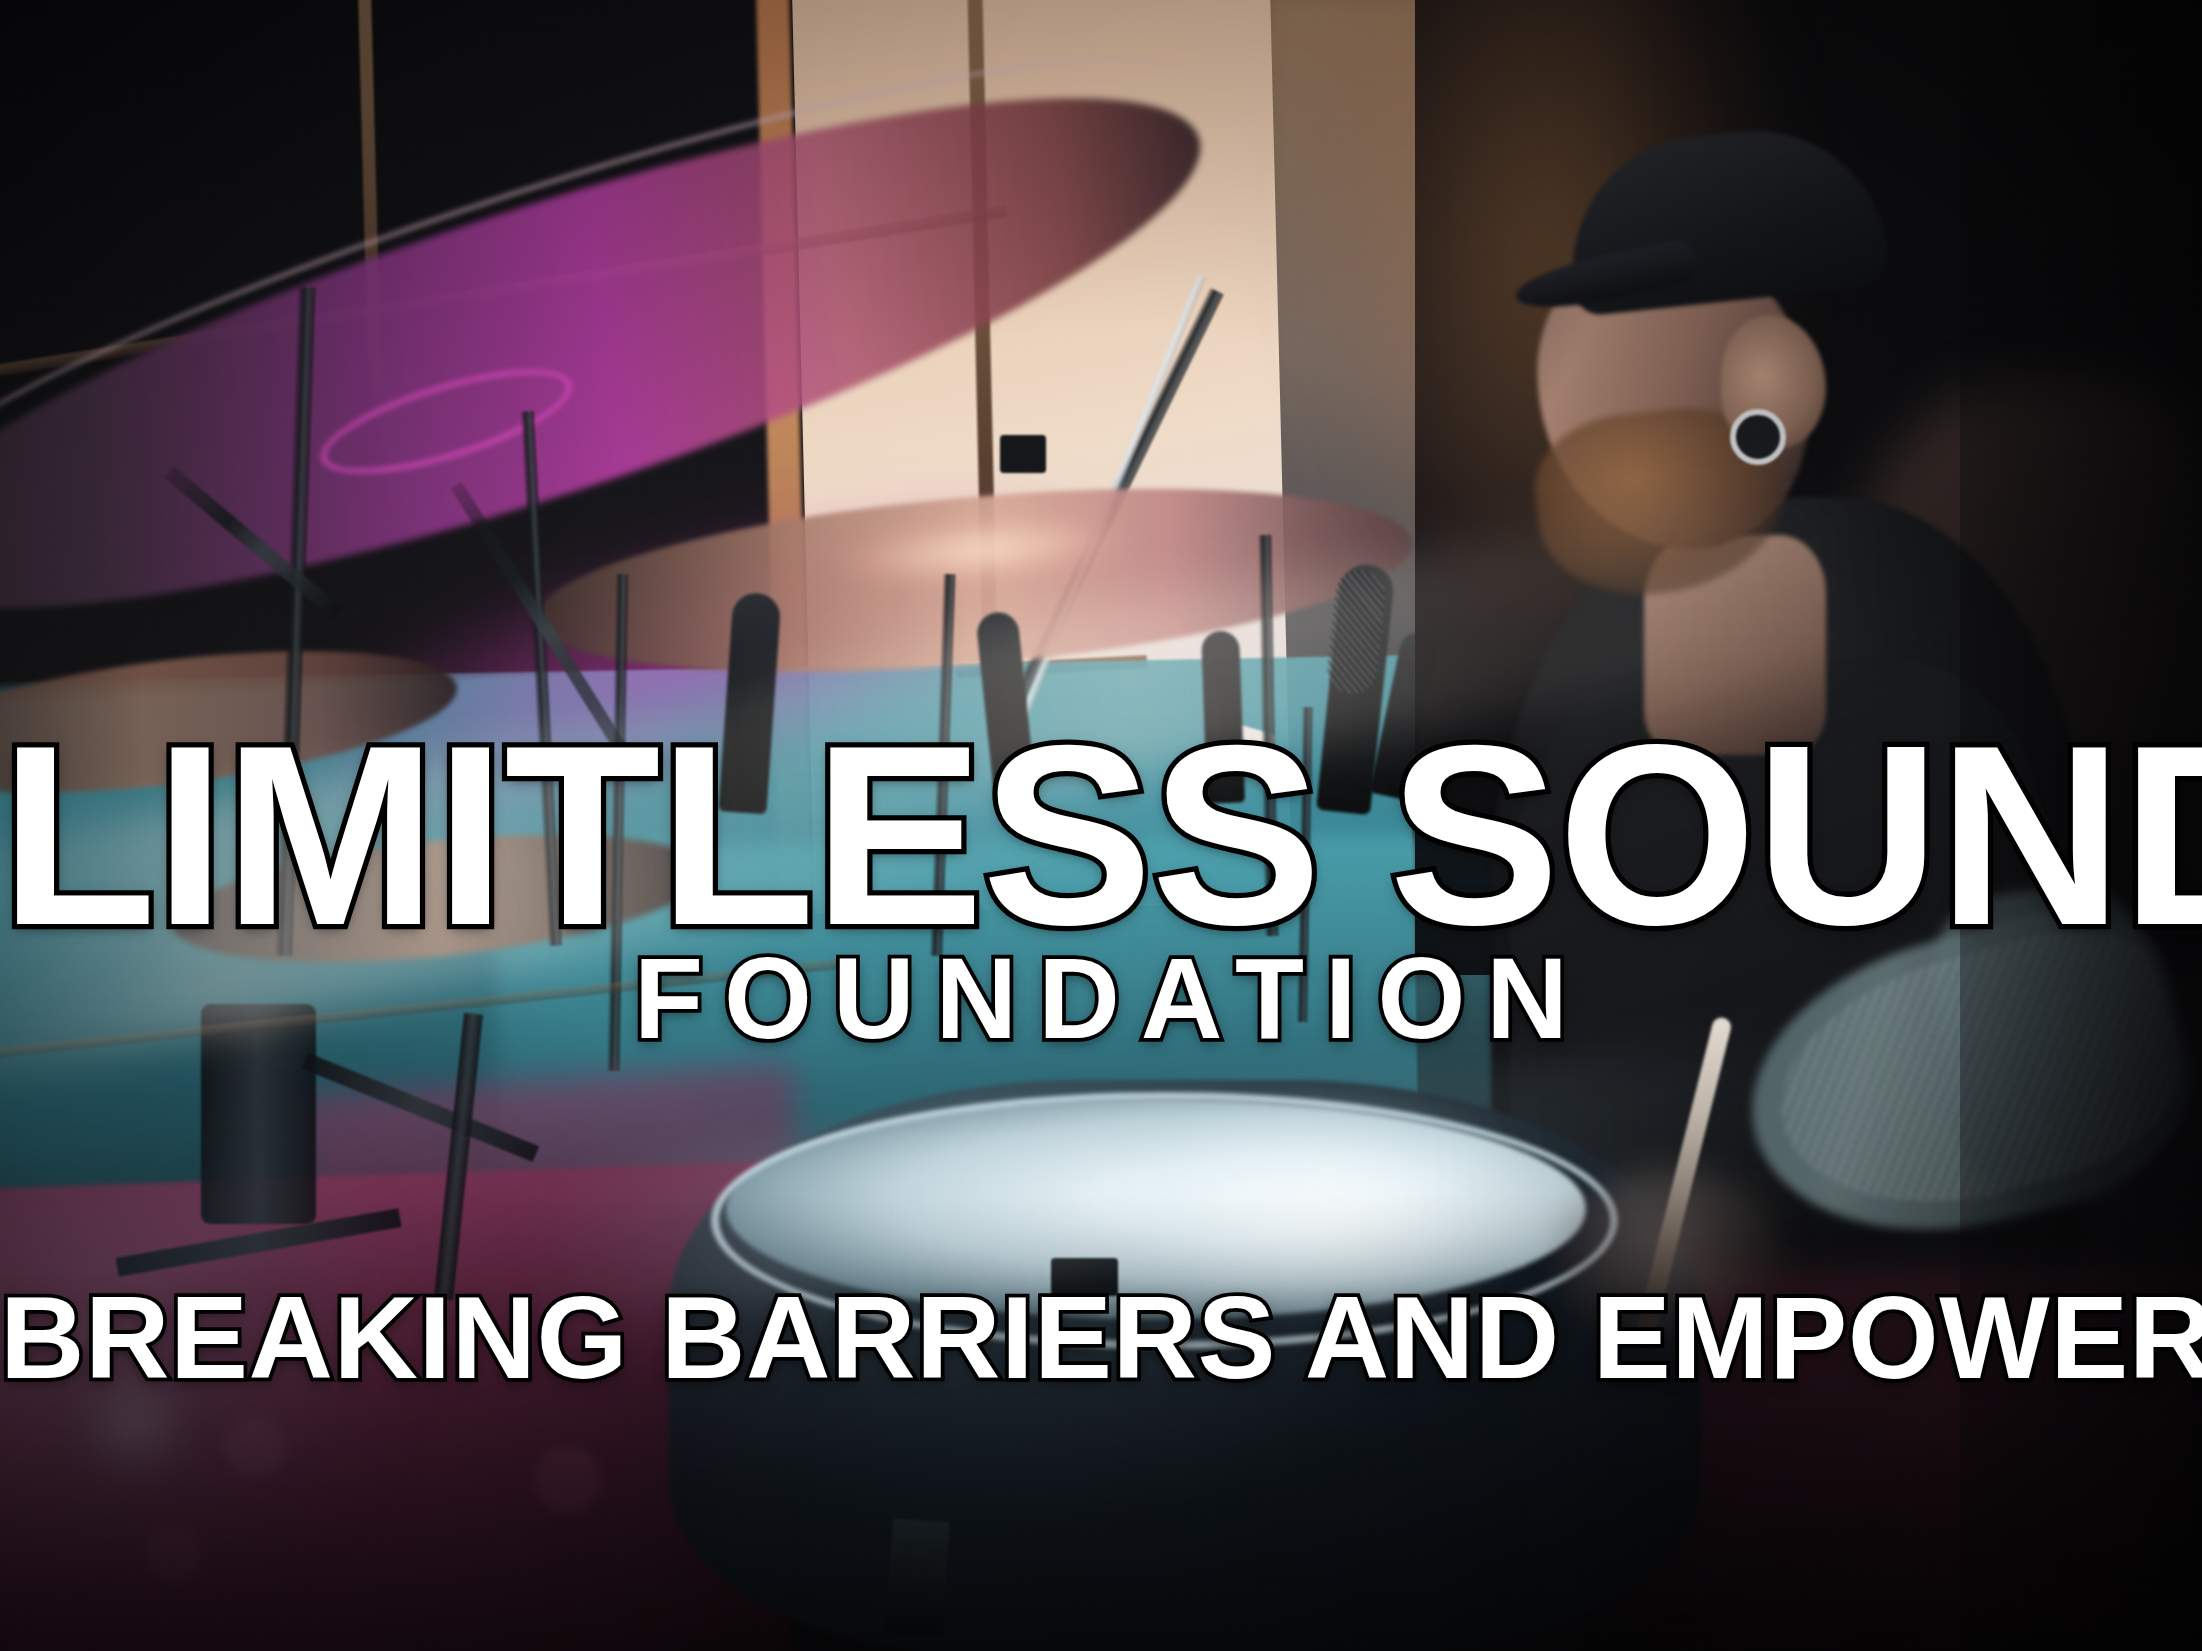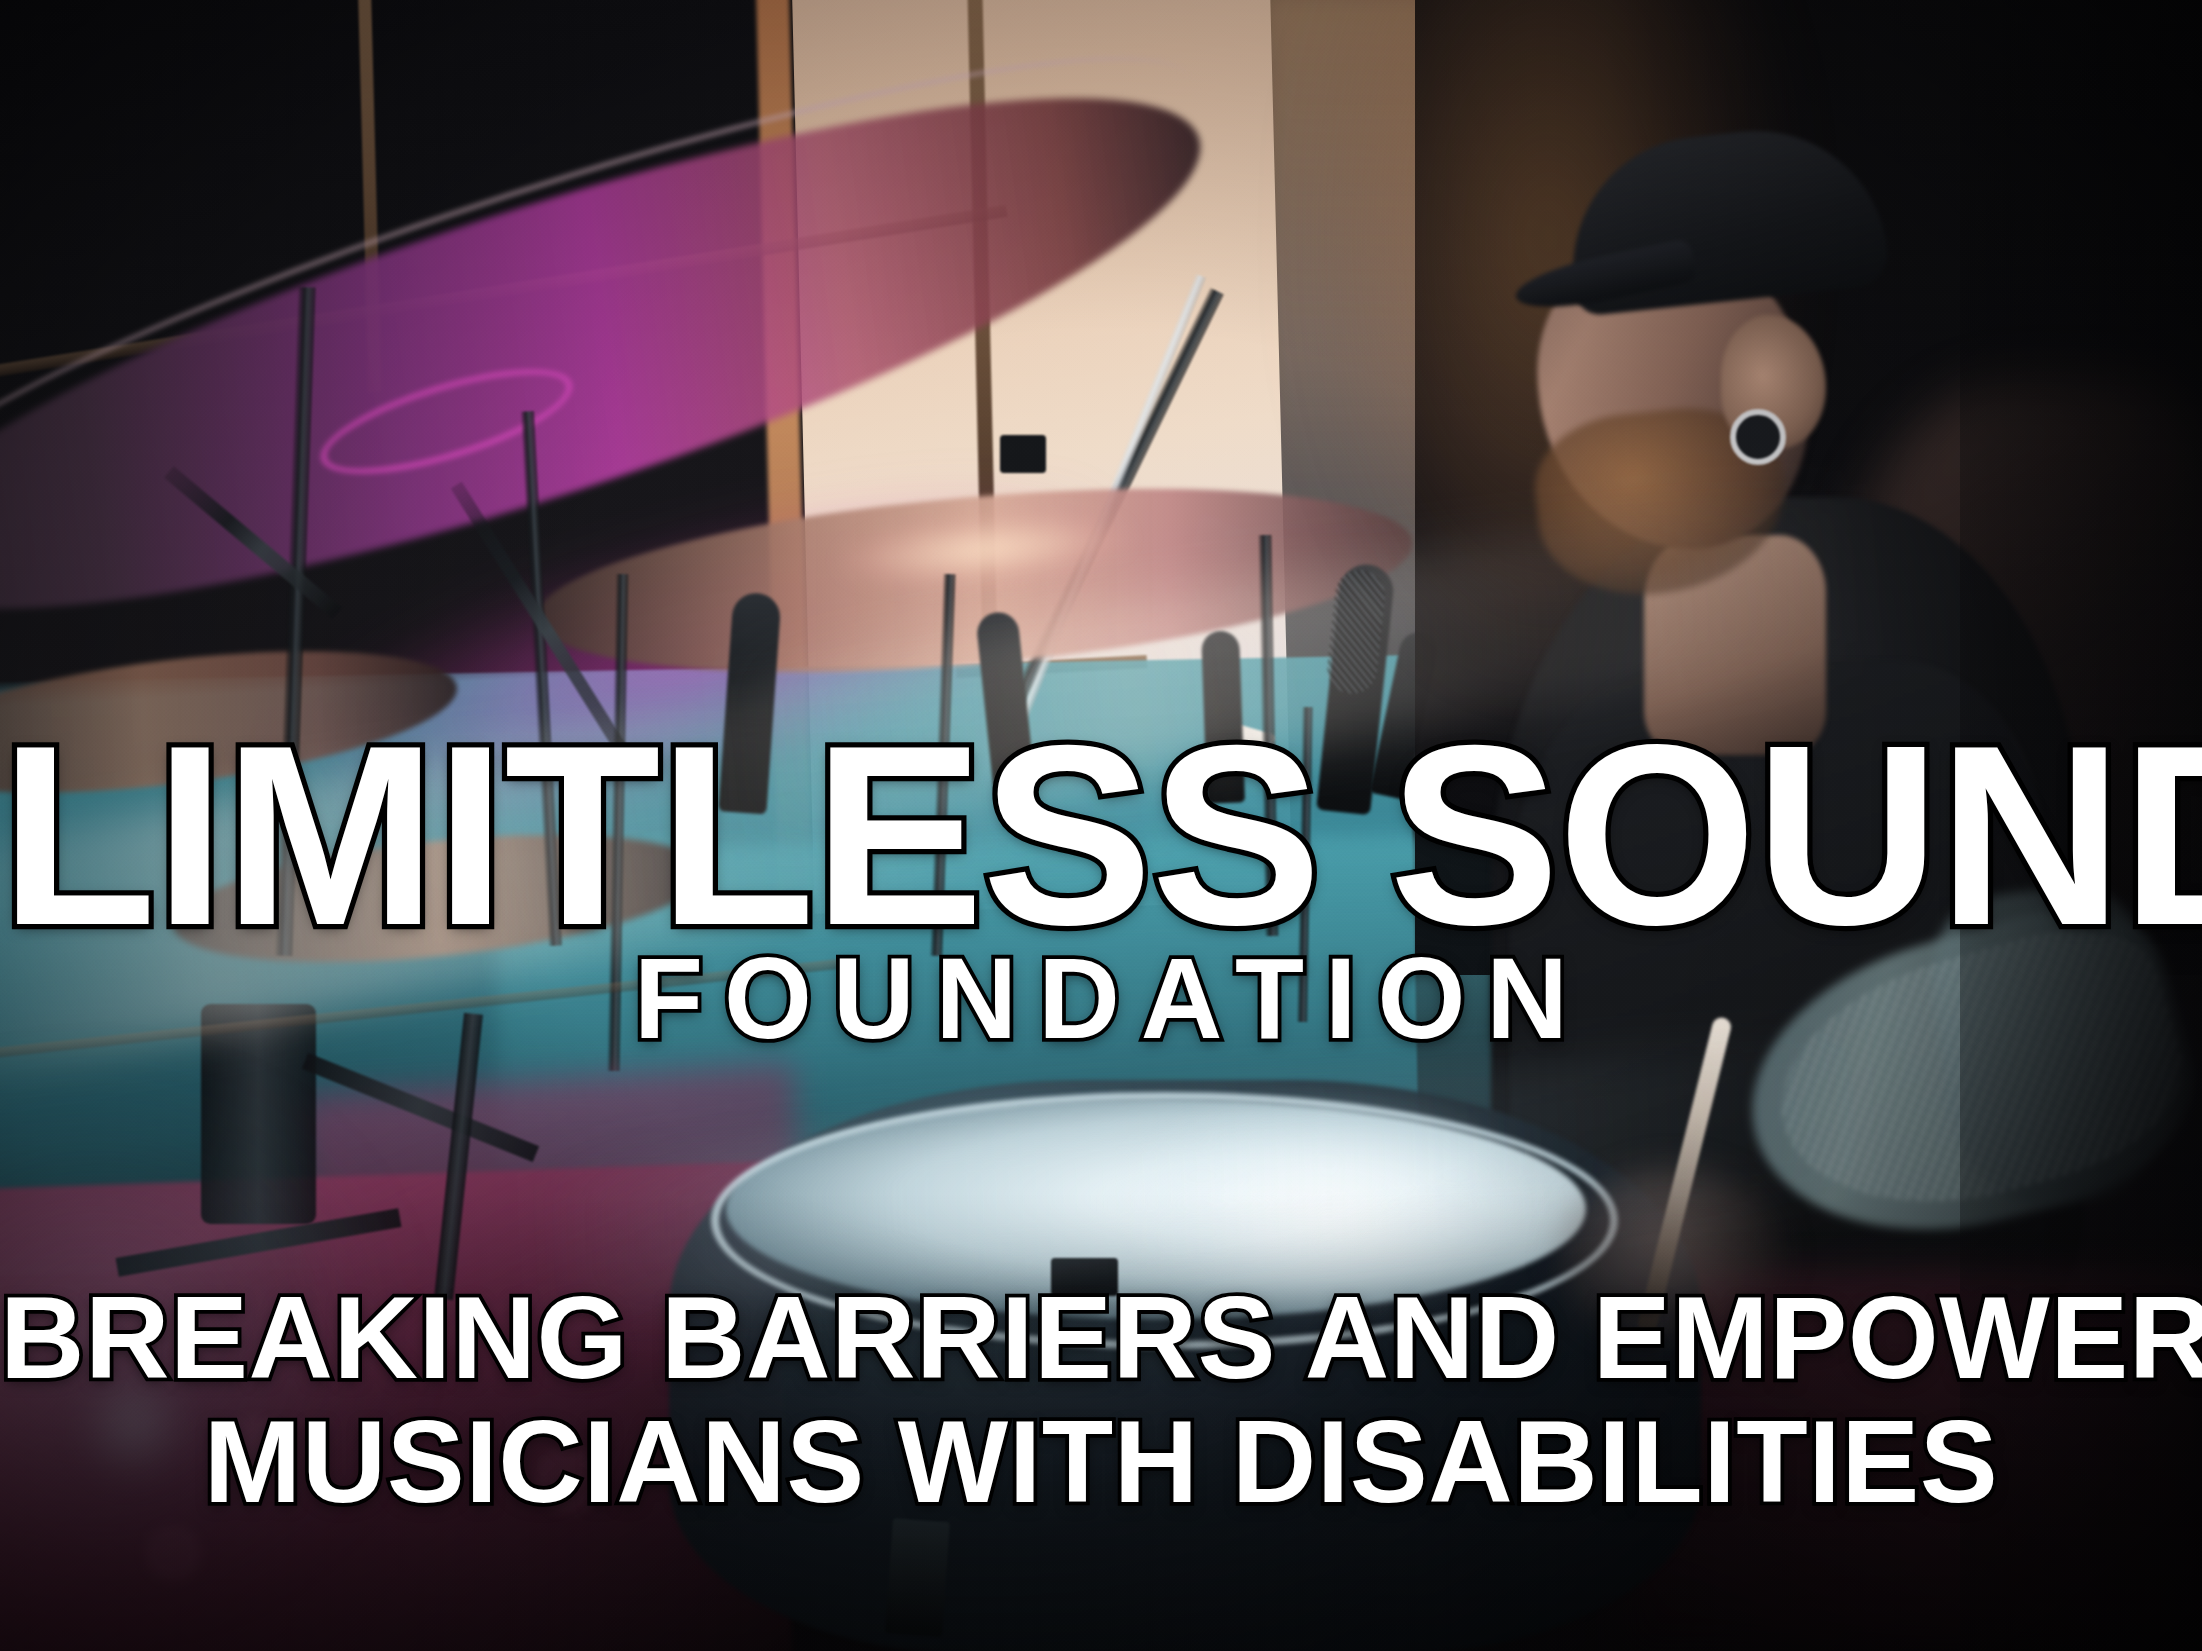--- a/index.html
+++ b/index.html
@@ -576,17 +576,16 @@
     <div class="layer vignette"></div>
   </div>
 
   <div class="text-layer">
     <div class="title-line">LIMITLESS SOUND</div>
 
     <div class="sub-line">FOUNDATION</div>
 
     <div class="tag-line tag-1">BREAKING BARRIERS AND EMPOWERING</div>
 
-    <div class="tag-line tag-2">MUSICIANS WITH DISABILITIES</div>
   </div>
 
 </div>
 
 
 </body></html>

